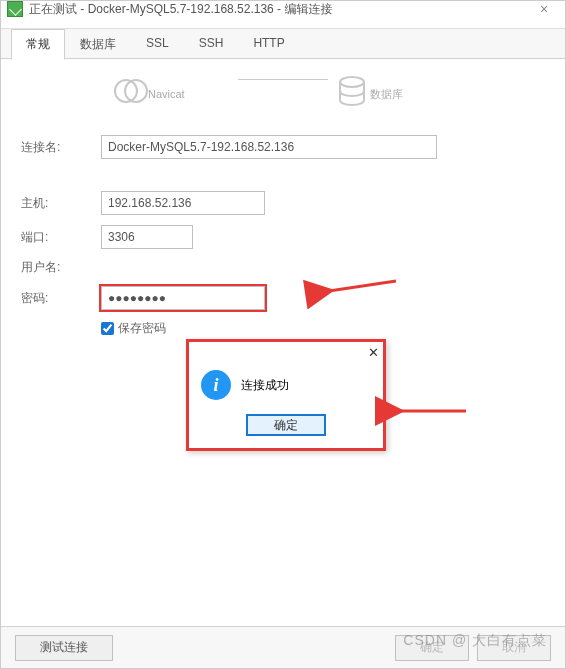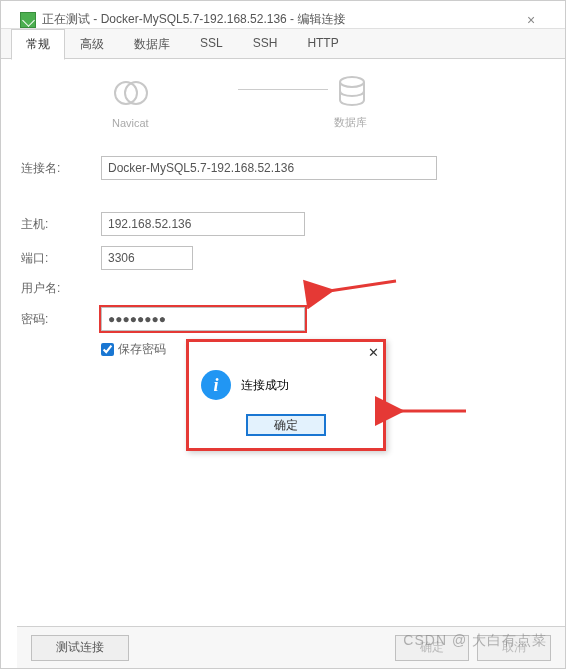--- a/index.html
+++ b/index.html
@@ -1,68 +1,67 @@
 <!DOCTYPE html>
 <html><head>
 <meta charset="utf-8">
 <style>
 *{box-sizing:border-box;margin:0;padding:0;font-family:"Microsoft YaHei",Arial,sans-serif;font-size:12px}
 body{background:#fff;width:566px;height:669px;position:relative;border:1px solid #ccc;overflow:hidden}
-.titlebar{height:28px;display:flex;align-items:flex-end;padding:0 19px;border-bottom:1px solid #e0e0e0}
+.titlebar{height:28px;display:flex;align-items:flex-start;padding:0 6px;border-bottom:1px solid #e0e0e0}
 .tb-icon{width:16px;height:16px;background:#4caf50;border:1px solid #388e3c;margin-right:6px;position:relative}
 .tb-icon::after{content:"";position:absolute;left:3px;top:3px;width:8px;height:8px;border:1px solid #fff;border-top:none;border-right:none;transform:rotate(-45deg)}
 .title{color:#555;flex:1}
 .close-x{width:30px;text-align:center;color:#888;font-size:14px;cursor:pointer}
 .tabs{display:flex;padding:0 10px;height:30px;align-items:flex-start;border-bottom:1px solid #d0d0d0;background:#f7f7f7}
 .tab{padding:6px 14px;color:#555;cursor:pointer;border:1px solid transparent;border-bottom:none}
 .tab.active{background:#fff;border-color:#d0d0d0;border-bottom:1px solid #fff;margin-bottom:-1px;color:#333}
 .diagram{display:flex;align-items:center;justify-content:center;gap:0;padding:14px 0 8px}
-.d-node{display:flex;flex-direction:column;align-items:flex-start;width:120px;color:#aaa}
+.d-node{display:flex;flex-direction:row;align-items:center;width:120px;color:#aaa}
 .d-line{width:90px;height:1px;background:#ccc;margin:0 6px;position:relative;top:-12px}
 .d-label{margin-top:6px;font-size:11px}
 .form{padding:8px 20px}
 .row{display:flex;align-items:center;margin:10px 0}
 .lbl{width:80px;color:#666}
 .inp{height:24px;border:1px solid #c0c0c0;padding:0 6px;color:#555;background:#fff}
 .w-wide{width:336px}
-.w-med{width:204px}
+.w-med{width:164px}
 .w-sm{width:92px}
 .redbox{outline:2px solid #e53935;outline-offset:0}
 .chk-row{margin-left:80px;display:flex;align-items:center;gap:4px;color:#666}
 .chk{width:13px;height:13px;accent-color:#1976d2}
 .dialog{position:absolute;left:185px;top:338px;width:200px;background:#fff;border:1px solid #888;box-shadow:2px 2px 6px rgba(0,0,0,.2)}
 .dlg-hdr{height:24px;display:flex;justify-content:flex-end;align-items:center;padding:0 6px}
 .dlg-x{font-size:13px;color:#333;cursor:pointer}
 .redframe{outline:3px solid #e53935;outline-offset:-3px}
 .dlg-body{display:flex;align-items:center;gap:10px;padding:6px 14px 14px}
 .info-i{width:30px;height:30px;border-radius:50%;background:#2196f3;color:#fff;display:flex;align-items:center;justify-content:center;font-size:18px;font-weight:bold;font-family:Georgia,serif;font-style:italic}
 .dlg-ftr{display:flex;justify-content:center;padding:0 0 14px}
 .okbtn{width:80px;height:22px;border:2px solid #1976d2;background:#e3f2fd;color:#333;cursor:pointer}
-.footer{position:absolute;bottom:0;left:16px;right:0;height:42px;border-top:1px solid #d0d0d0;background:#f7f7f7;display:flex;align-items:center;padding:0 14px}
+.footer{position:absolute;bottom:0;left:0;right:0;height:42px;border-top:1px solid #d0d0d0;background:#f7f7f7;display:flex;align-items:center;padding:0 14px}
 .fbtn{height:26px;padding:0 24px;border:1px solid #c0c0c0;background:#efefef;color:#555;cursor:pointer}
 .spacer{flex:1}
 .disabled{color:#bbb;background:#f0f0f0}
 .watermark{position:absolute;right:18px;bottom:18px;color:rgba(120,120,120,.55);font-size:14px;letter-spacing:1px}
 .arrow{position:absolute;pointer-events:none}
 .arrow svg{overflow:visible}
 .navicat-svg{stroke:#c8c8c8;fill:none;stroke-width:2}
 .db-svg{stroke:#c8c8c8;fill:none;stroke-width:2}
 </style>
 </head>
 <body>
 
 <div class="titlebar">
   <div class="tb-icon"></div>
   <div class="title">正在测试 - Docker-MySQL5.7-192.168.52.136 - 编辑连接</div>
   <div class="close-x">×</div>
 </div>
 
 <div class="tabs">
   <div class="tab active">常规</div>
-  <div class="tab">高级</div>
   <div class="tab">数据库</div>
   <div class="tab">SSL</div>
   <div class="tab">SSH</div>
   <div class="tab">HTTP</div>
 </div>
 
 <div class="diagram">
   <div class="d-node">
     <svg width="36" height="36" class="navicat-svg">
         <circle cx="14" cy="18" r="11"></circle>

